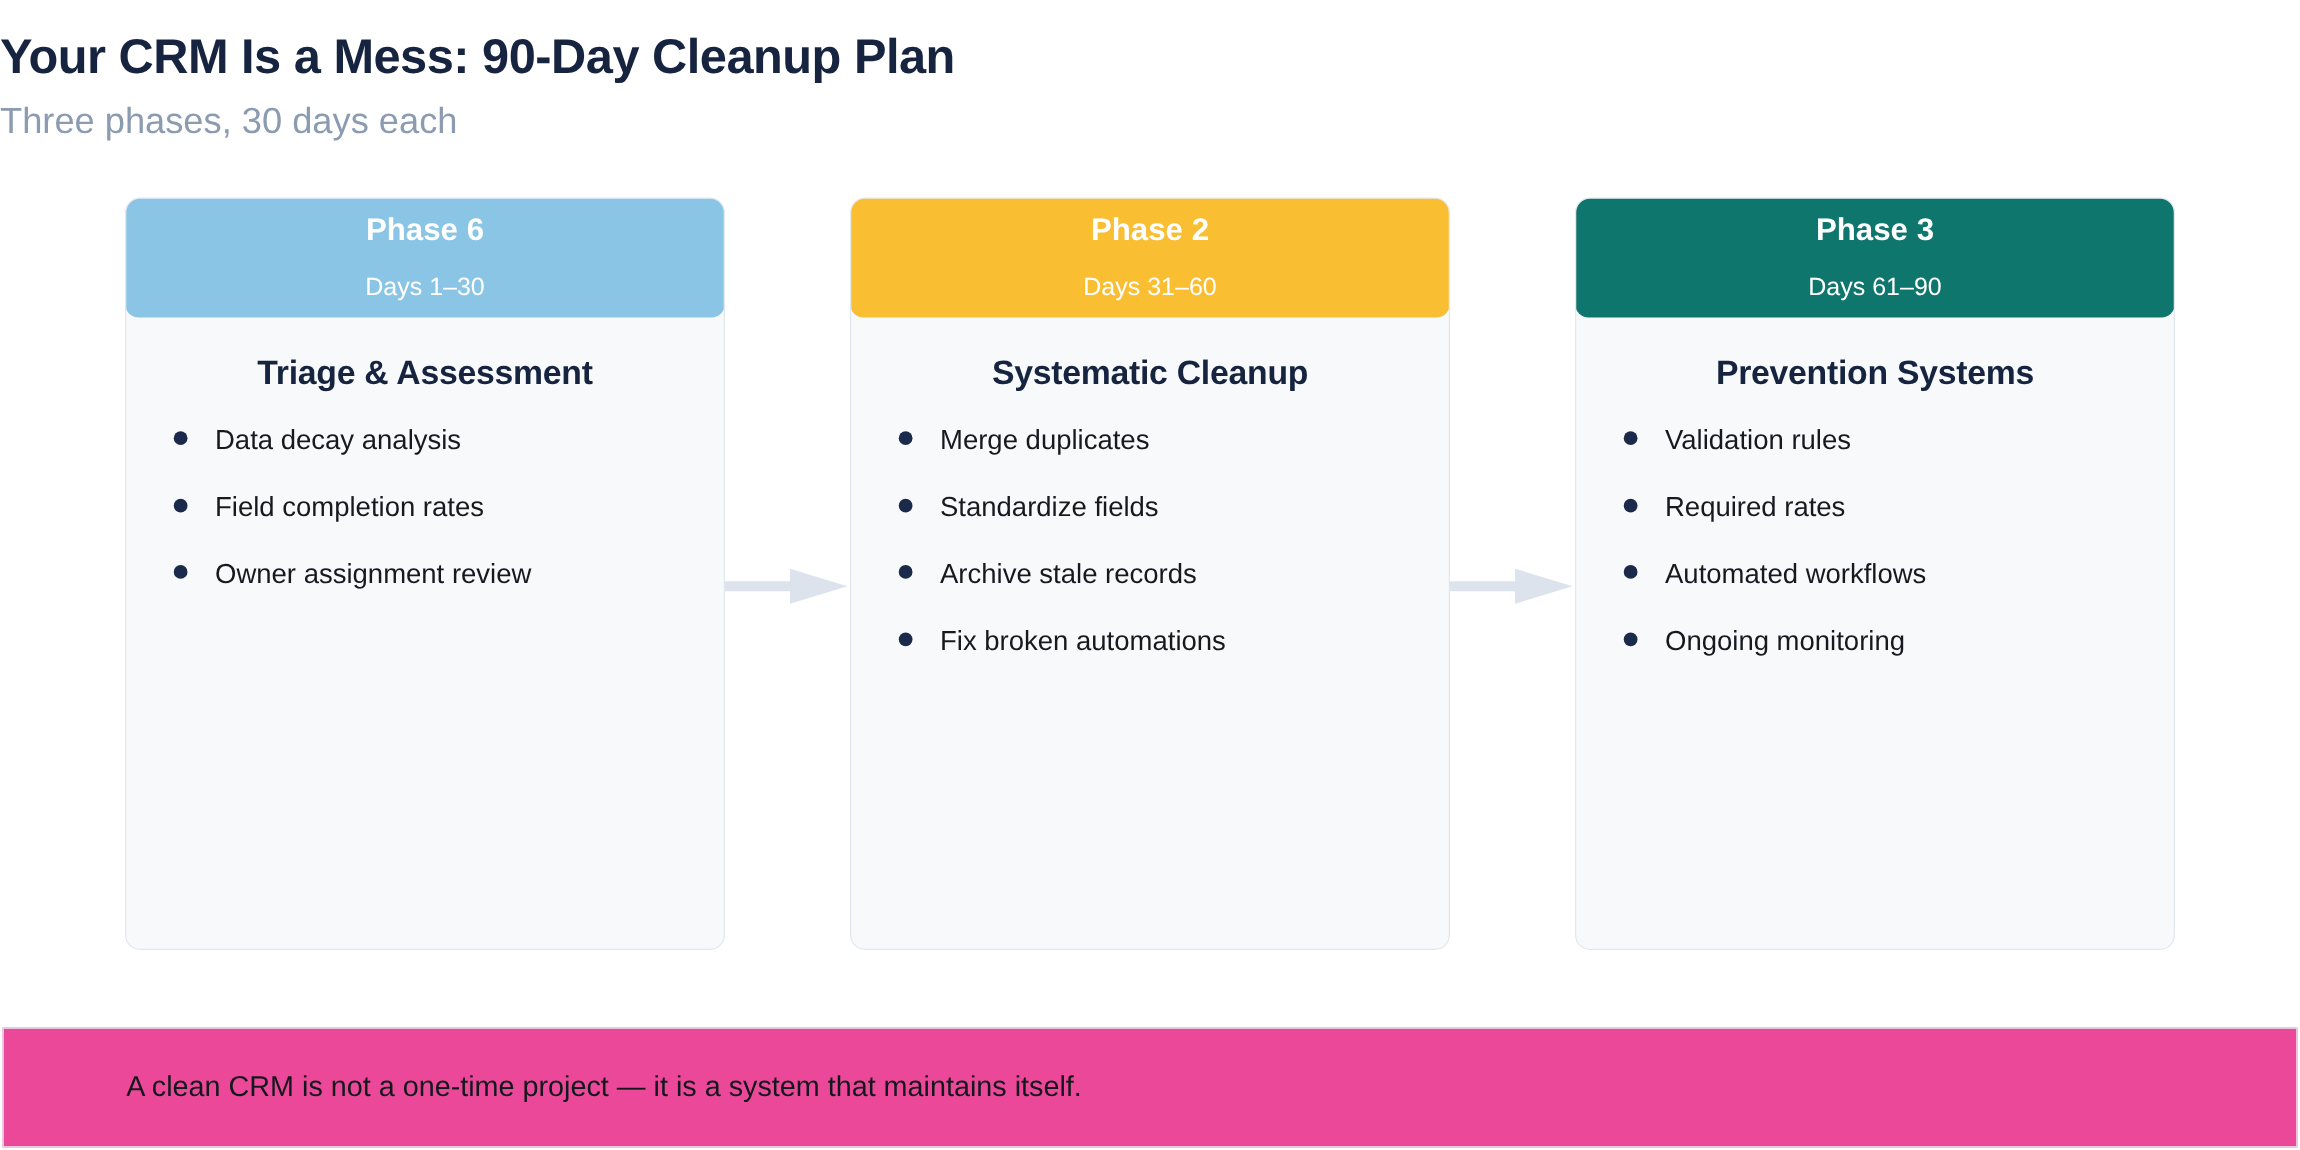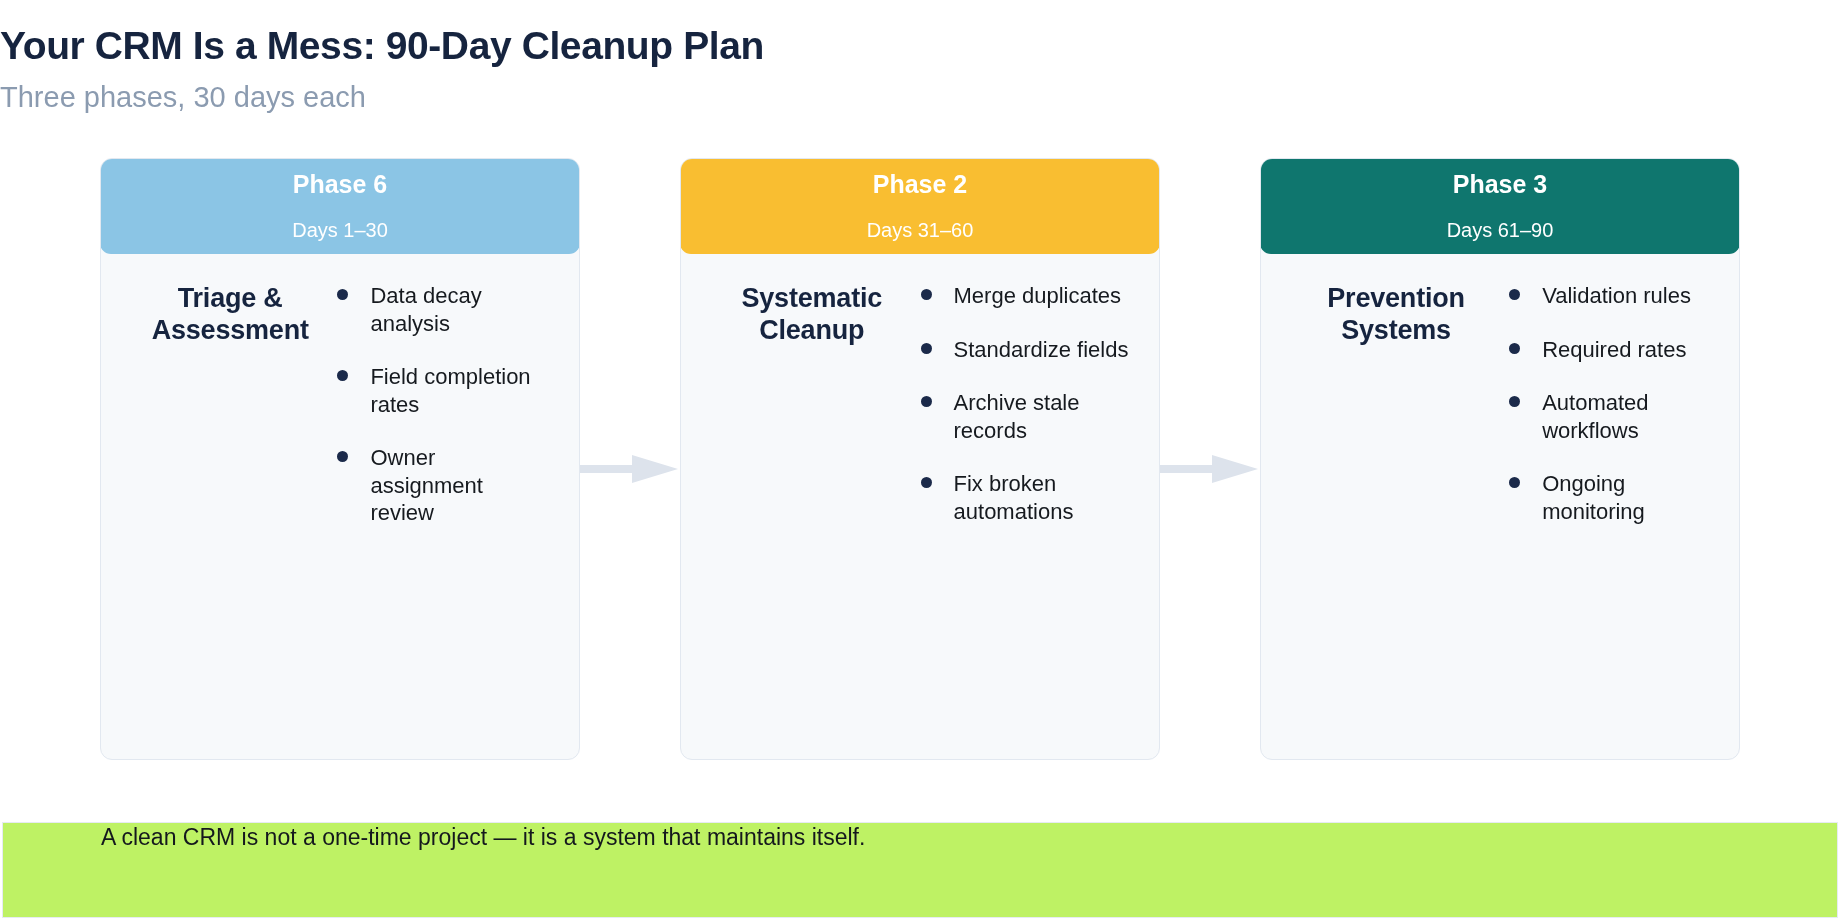--- a/index.html
+++ b/index.html
@@ -89,21 +89,21 @@
     font-size: 20px;
     font-weight: normal;
     color: #ffffff;
     line-height: 1.15;
   }
 
   .card-body {
     flex: 1;
     padding: 28px 30px 0 30px;
     display: flex;
-    flex-direction: row;
+    flex-direction: column;
   }
   .card-title {
     text-align: center;
     font-size: 27px;
     font-weight: bold;
     color: #16243f;
     letter-spacing: -0.2px;
     line-height: 1.2;
     margin-bottom: 24px;
   }
@@ -145,24 +145,24 @@
   .arrow-connector.arrow-1 { left: 1060px; }
   .arrow-connector svg { display: block; }
 
   
   .footer-band {
     position: absolute;
     left: 2px;
     top: 822px;
     width: 1836px;
     height: 96px;
-    background: #bef264;
+    background: #ec4899;
     border: 1px solid #e6ebf2;
     display: flex;
-    align-items: flex-start;
+    align-items: center;
   }
   .footer-text {
     margin-left: 98px;
     font-size: 23px;
     color: #14181d;
     line-height: 1.3;
   }
 </style>
 </head>
 <body>

